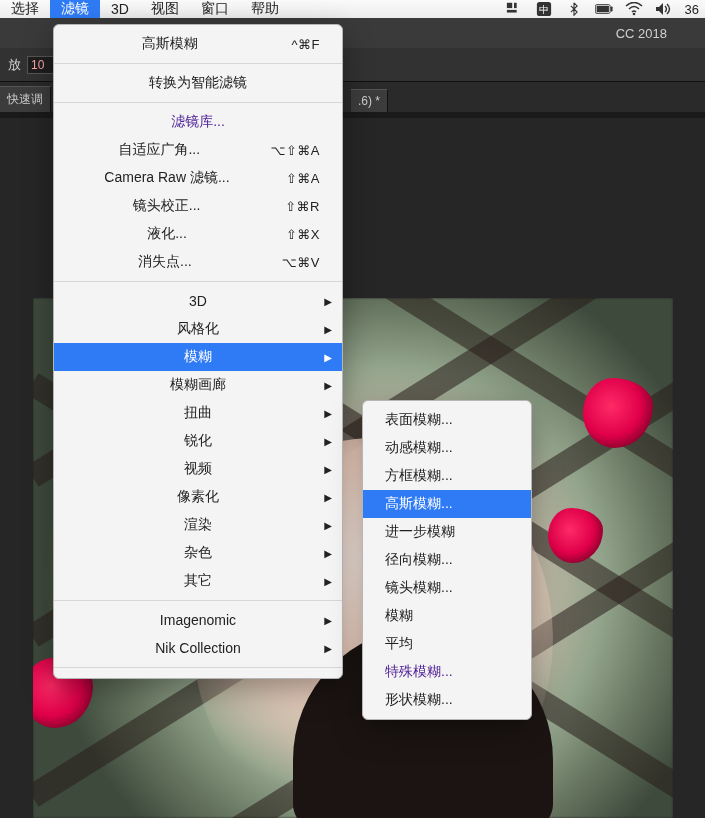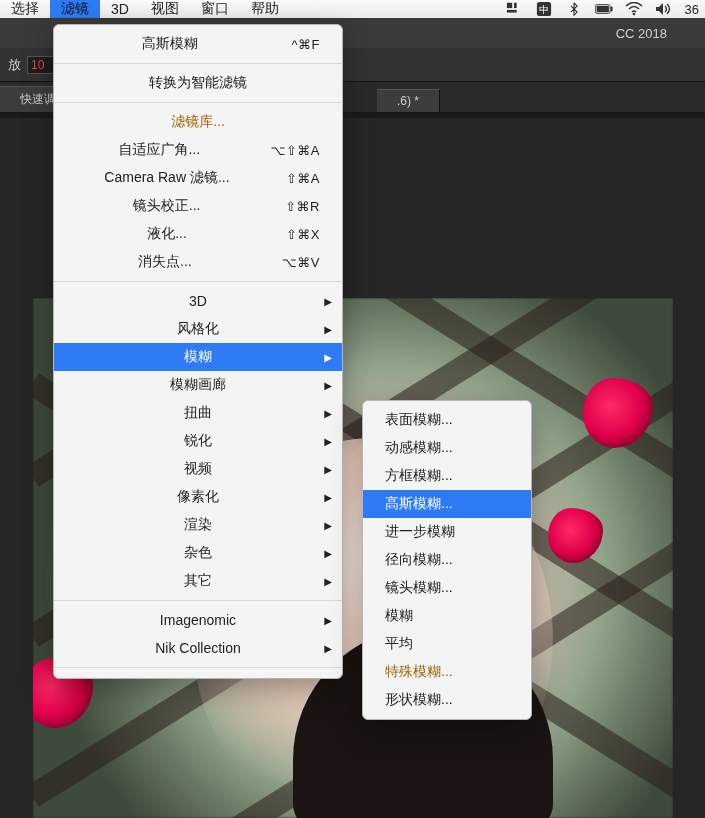--- a/index.html
+++ b/index.html
@@ -2,48 +2,48 @@
 <html><head>
 <meta charset="utf-8">
 <style>
   * { margin: 0; padding: 0; box-sizing: border-box; font-family: -apple-system, "Helvetica Neue", Arial, sans-serif; }
   body { width: 705px; height: 818px; overflow: hidden; background: #1a1a1a; position: relative; }
   
   
   .menubar { height: 18px; background: linear-gradient(#fafafa, #ececec); display: flex; align-items: center; font-size: 14px; color: #222; text-align: center; }
   .menubar .left { display: flex; align-items: center; height: 100%; }
   .menubar .item { padding: 0 11px; height: 100%; display: flex; align-items: center; cursor: default; }
-  .menubar .item.active { background: #2f7bf6; color: #0f172a; }
+  .menubar .item.active { background: #2f7bf6; color: #ffffff; }
   .menubar .right { margin-left: auto; display: flex; align-items: center; gap: 12px; padding-right: 6px; font-size: 13px; }
   .menubar .right .ic { width: 18px; height: 18px; display: inline-flex; align-items: center; justify-content: center; }
   
   
   .appbar { height: 30px; background: #3a3a3a; color: #d0d0d0; font-size: 13px; display: flex; align-items: center; padding: 0 8px; }
   .appbar .title { margin-left: auto; margin-right: 30px; }
   
   
   .optbar { height: 34px; background: #323232; color: #d0d0d0; font-size: 13px; display: flex; align-items: center; padding: 0 8px; gap: 6px; border-bottom: 1px solid #111; }
-  .optbar input { width: 36px; background: #1e1e1e; border: 1px solid #555; color: #ef4444; padding: 1px 3px; font-size: 12px; }
+  .optbar input { width: 36px; background: #1e1e1e; border: 1px solid #555; color: #fca5a5; padding: 1px 3px; font-size: 12px; }
   
   
   .tabbar { height: 30px; background: #2a2a2a; display: flex; align-items: flex-end; font-size: 12px; color: #ccc; }
-  .tabbar .tab { background: #3c3c3c; padding: 4px 20px; border-top: 1px solid #555; border-right: 1px solid #111; }
+  .tabbar .tab { background: #3c3c3c; padding: 4px 7px; border-top: 1px solid #555; border-right: 1px solid #111; }
   
   
   .canvas { position: absolute; left: 0; top: 118px; right: 0; bottom: 0; background: #262626; display:flex; align-items:flex-end; justify-content:center; }
   .photo { width: 640px; height: 520px; position: relative; overflow: hidden; border-radius: 0; margin-bottom:0; }
   .photo .bg { position:absolute; inset:0; background: radial-gradient(circle at 55% 55%, #f7e9e4 0%, #e8c9bd 20%, #93a48c 48%, #6b7a64 60%, #3e4a3c 75%); filter: blur(1px); }
   .photo .fence div { position:absolute; background: rgba(40,30,25,0.55); }
   .photo .flower { position:absolute; width:70px; height:70px; background: radial-gradient(circle at 40% 40%, #ff2a66 0%, #e0004a 50%, #7a0028 80%); border-radius: 42% 58% 55% 45% / 50% 40% 60% 50%; filter: blur(0.5px); }
   
   
   .menu { position: absolute; background: #f4f4f4; border: 1px solid #b5b5b5; border-radius: 6px; box-shadow: 0 10px 30px rgba(0,0,0,0.35); padding: 5px 0; font-size: 14px; color: #222; }
   .menu .row { display: flex; align-items: center; height: 28px; padding: 0 22px; cursor: default; white-space: nowrap; position: relative; }
   .menu .row.sel { background: #2f7bf6; color: #fff; }
-  .menu .row.dis { color: #a16207; }
+  .menu .row.dis { color: #4c1d95; }
   .menu .row .lbl { flex: 1; }
   .menu .row .sc { margin-left: 28px; font-size: 13px; letter-spacing: 0.5px; color: inherit; }
   .menu .row .arrow { position: absolute; right: 10px; font-size: 10px; }
   .menu .row.sel .arrow { color: #fff; }
   .menu hr { border: none; border-top: 1px solid #d7d7d7; margin: 5px 0; }
   
   #main-menu { left: 53px; top: 24px; width: 290px; text-align: center; }
   #sub-menu  { left: 362px; top: 400px; width: 170px; }
 </style>
 </head>

